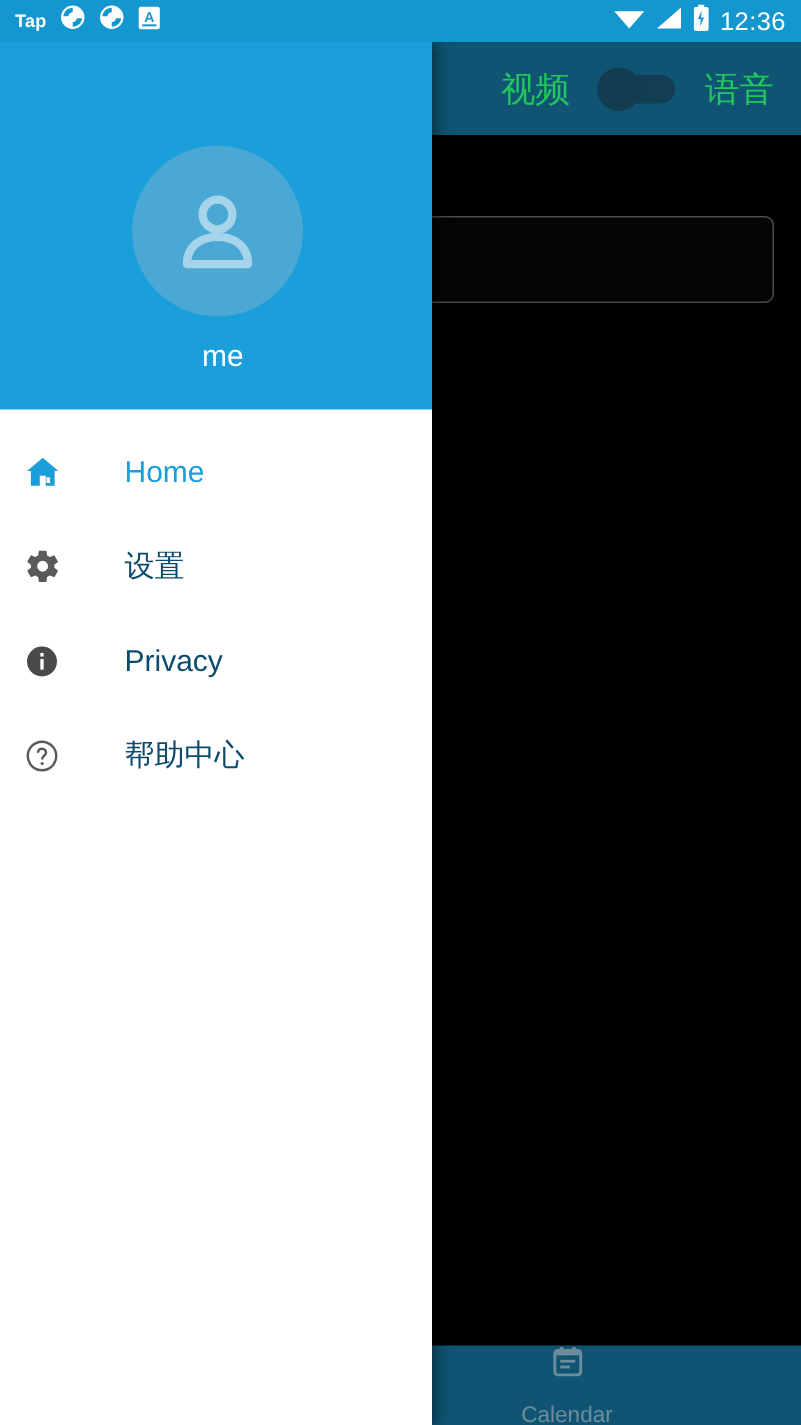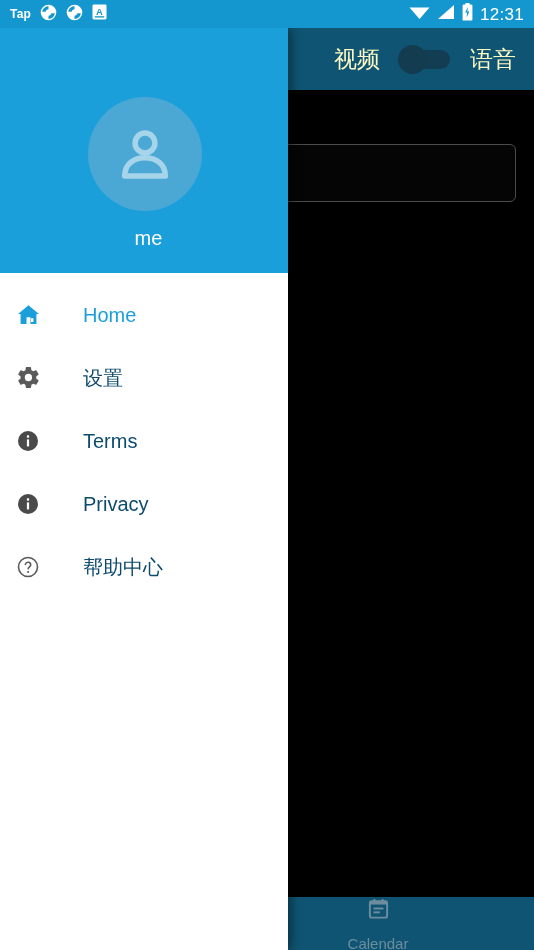--- a/index.html
+++ b/index.html
@@ -64,21 +64,21 @@
     left: 0; top: 28px;
     width: 534px; height: 62px;
     background: #0f5573;
     display: flex;
     align-items: center;
     justify-content: flex-end;
     padding-right: 18px;
     z-index: 10;
   }
   .appbar-label {
-    color: #fef9c3;
+    color: #22c55e;
     font-size: 23px;
     line-height: 1;
   }
   .toggle-switch {
     position: relative;
     width: 54px; height: 30px;
     margin: 0 18px;
     display: flex;
     align-items: center;
   }
@@ -268,21 +268,21 @@
           <path d="M17 1 L17 15 L1 15 Z" fill="#ffffff"></path>
         </svg>
       </span>
       <span class="sb-icon">
         <svg width="11" height="18" viewBox="0 0 11 18">
           <rect x="3.5" y="0" width="4" height="2" fill="#ffffff"></rect>
           <rect x="0.6" y="1.6" width="9.8" height="16" rx="1.2" fill="#ffffff"></rect>
           <path d="M5.8 4 L3.2 9.6 L5.1 9.6 L4.6 14.6 L7.4 8.6 L5.4 8.6 Z" fill="#1497cf"></path>
         </svg>
       </span>
-      <span class="clock-text">12:31</span>
+      <span class="clock-text">12:36</span>
     </div>
   </div>
 
   <div class="app-bar">
     <span class="appbar-label">视频</span>
     <div class="toggle-switch">
       <div class="toggle-track"></div>
       <div class="toggle-thumb"></div>
     </div>
     <span class="appbar-label">语音</span>
@@ -339,30 +339,20 @@
 
       <div class="drawer-item">
         <span class="drawer-item-icon">
           <svg width="25" height="25" viewBox="0 0 24 24">
             <path d="M19.4 13c.04-.33.06-.66.06-1s-.02-.67-.07-1l2.11-1.63a.5.5 0 00.12-.64l-2-3.46a.5.5 0 00-.61-.22l-2.49 1a7.3 7.3 0 00-1.73-1l-.38-2.65A.49.49 0 0013.92 2h-4a.49.49 0 00-.49.42L9.05 5.07c-.63.26-1.2.6-1.73 1l-2.49-1a.5.5 0 00-.61.22l-2 3.46a.5.5 0 00.12.64L4.45 11a7.93 7.93 0 000 2l-2.11 1.63a.5.5 0 00-.12.64l2 3.46a.5.5 0 00.61.22l2.49-1c.52.4 1.09.74 1.73 1l.38 2.65a.49.49 0 00.49.42h4a.49.49 0 00.49-.42l.38-2.65c.63-.26 1.2-.6 1.73-1l2.49 1a.5.5 0 00.61-.22l2-3.46a.5.5 0 00-.12-.64zM11.92 15.5A3.5 3.5 0 1115.42 12a3.5 3.5 0 01-3.5 3.5z" fill="#5a5a5a"></path>
           </svg>
         </span>
         <span class="drawer-item-label">设置</span>
       </div>
 
-      <div class="drawer-item">
-        <span class="drawer-item-icon">
-          <svg width="24" height="24" viewBox="0 0 24 24">
-            <circle cx="12" cy="12" r="10" fill="#4a4a4a"></circle>
-            <rect x="10.9" y="10.4" width="2.2" height="7" fill="#ffffff"></rect>
-            <rect x="10.9" y="6.3" width="2.2" height="2.4" fill="#ffffff"></rect>
-          </svg>
-        </span>
-        <span class="drawer-item-label">Terms</span>
-      </div>
 
       <div class="drawer-item">
         <span class="drawer-item-icon">
           <svg width="24" height="24" viewBox="0 0 24 24">
             <circle cx="12" cy="12" r="10" fill="#4a4a4a"></circle>
             <rect x="10.9" y="10.4" width="2.2" height="7" fill="#ffffff"></rect>
             <rect x="10.9" y="6.3" width="2.2" height="2.4" fill="#ffffff"></rect>
           </svg>
         </span>
         <span class="drawer-item-label">Privacy</span>

